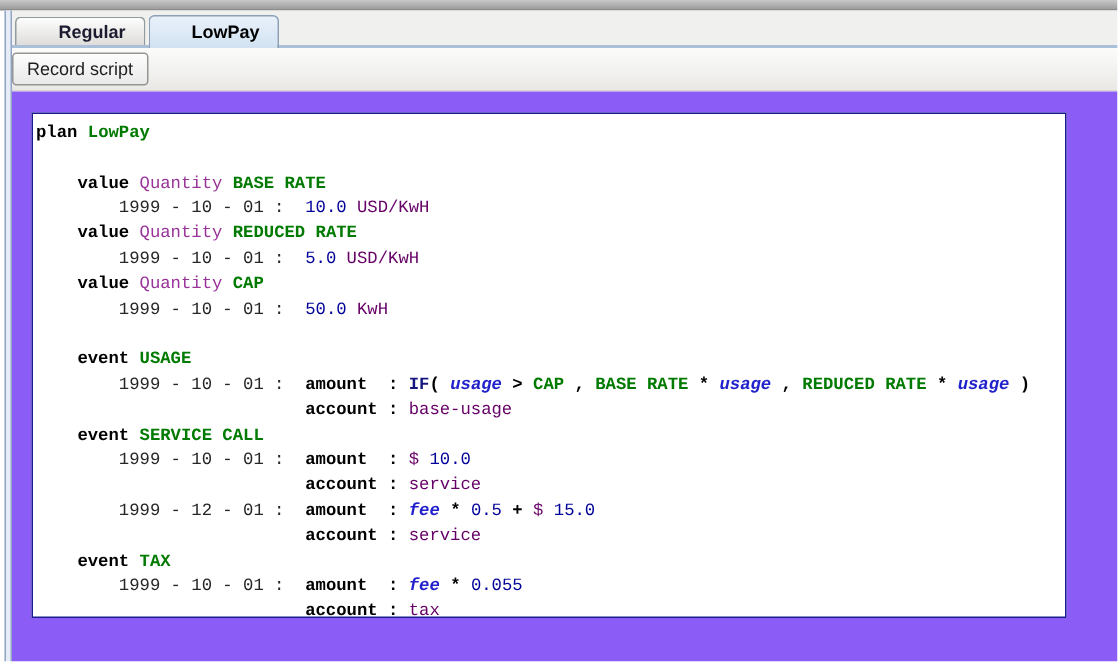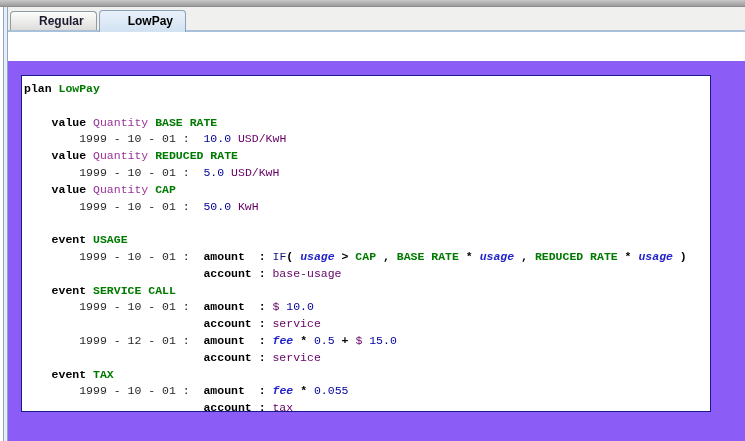--- a/index.html
+++ b/index.html
@@ -77,35 +77,38 @@
     white-space:pre; color:#000;
   }
   .code-line{height:16.8px;}
   .tk-kw  {color:#000000; font-weight:bold;}
   .tk-name{color:#007a00; font-weight:bold;}
   .tk-type{color:#993399;}
   .tk-unit{color:#660066; font-weight:normal;}
   .tk-date{color:#262626;text-align:right;}
   .tk-num {color:#000099;text-align:right;}
   .tk-var {color:#2222cc; font-weight:bold; font-style:italic;}
-  .tk-if  {color:#151580; font-weight:normal;}
+  .tk-if  {color:#151580; font-weight:bold;}
   .tk-op  {color:#000000; font-weight:bold;}
   .tk-sp  {color:#000000;}
 </style>
 </head>
 <body>
 
 <div class="app">
   <div class="top-strip"></div>
   <div class="left-edge"></div>
 
   <div class="tabbar">
     <div class="tab">Regular</div>
     <div class="tab selected">LowPay</div>
   </div>
 
+  <div class="toolbar">
+    <button class="record-btn">Record script</button>
+  </div>
 
   <div class="content">
     <div class="script-area">
       <pre class="code" id="code"><div class="code-line"><span class="tk-kw">plan</span><span class="tk-sp"> </span><span class="tk-name">LowPay</span></div><div class="code-line">&nbsp;</div><div class="code-line"><span class="tk-sp">    </span><span class="tk-kw">value</span><span class="tk-sp"> </span><span class="tk-type">Quantity</span><span class="tk-sp"> </span><span class="tk-name">BASE RATE</span></div><div class="code-line"><span class="tk-sp">        </span><span class="tk-date">1999 - 10 - 01 :</span><span class="tk-sp">  </span><span class="tk-num">10.0</span><span class="tk-sp"> </span><span class="tk-unit">USD/KwH</span></div><div class="code-line"><span class="tk-sp">    </span><span class="tk-kw">value</span><span class="tk-sp"> </span><span class="tk-type">Quantity</span><span class="tk-sp"> </span><span class="tk-name">REDUCED RATE</span></div><div class="code-line"><span class="tk-sp">        </span><span class="tk-date">1999 - 10 - 01 :</span><span class="tk-sp">  </span><span class="tk-num">5.0</span><span class="tk-sp"> </span><span class="tk-unit">USD/KwH</span></div><div class="code-line"><span class="tk-sp">    </span><span class="tk-kw">value</span><span class="tk-sp"> </span><span class="tk-type">Quantity</span><span class="tk-sp"> </span><span class="tk-name">CAP</span></div><div class="code-line"><span class="tk-sp">        </span><span class="tk-date">1999 - 10 - 01 :</span><span class="tk-sp">  </span><span class="tk-num">50.0</span><span class="tk-sp"> </span><span class="tk-unit">KwH</span></div><div class="code-line">&nbsp;</div><div class="code-line"><span class="tk-sp">    </span><span class="tk-kw">event</span><span class="tk-sp"> </span><span class="tk-name">USAGE</span></div><div class="code-line"><span class="tk-sp">        </span><span class="tk-date">1999 - 10 - 01 :</span><span class="tk-sp">  </span><span class="tk-kw">amount</span><span class="tk-sp">  </span><span class="tk-op">:</span><span class="tk-sp"> </span><span class="tk-if">IF</span><span class="tk-op">(</span><span class="tk-sp"> </span><span class="tk-var">usage</span><span class="tk-sp"> </span><span class="tk-op">&gt;</span><span class="tk-sp"> </span><span class="tk-name">CAP</span><span class="tk-sp"> </span><span class="tk-op">,</span><span class="tk-sp"> </span><span class="tk-name">BASE RATE</span><span class="tk-sp"> </span><span class="tk-op">*</span><span class="tk-sp"> </span><span class="tk-var">usage</span><span class="tk-sp"> </span><span class="tk-op">,</span><span class="tk-sp"> </span><span class="tk-name">REDUCED RATE</span><span class="tk-sp"> </span><span class="tk-op">*</span><span class="tk-sp"> </span><span class="tk-var">usage</span><span class="tk-sp"> </span><span class="tk-op">)</span></div><div class="code-line"><span class="tk-sp">                          </span><span class="tk-kw">account</span><span class="tk-sp"> </span><span class="tk-op">:</span><span class="tk-sp"> </span><span class="tk-unit">base-usage</span></div><div class="code-line"><span class="tk-sp">    </span><span class="tk-kw">event</span><span class="tk-sp"> </span><span class="tk-name">SERVICE CALL</span></div><div class="code-line"><span class="tk-sp">        </span><span class="tk-date">1999 - 10 - 01 :</span><span class="tk-sp">  </span><span class="tk-kw">amount</span><span class="tk-sp">  </span><span class="tk-op">:</span><span class="tk-sp"> </span><span class="tk-unit">$</span><span class="tk-sp"> </span><span class="tk-num">10.0</span></div><div class="code-line"><span class="tk-sp">                          </span><span class="tk-kw">account</span><span class="tk-sp"> </span><span class="tk-op">:</span><span class="tk-sp"> </span><span class="tk-unit">service</span></div><div class="code-line"><span class="tk-sp">        </span><span class="tk-date">1999 - 12 - 01 :</span><span class="tk-sp">  </span><span class="tk-kw">amount</span><span class="tk-sp">  </span><span class="tk-op">:</span><span class="tk-sp"> </span><span class="tk-var">fee</span><span class="tk-sp"> </span><span class="tk-op">*</span><span class="tk-sp"> </span><span class="tk-num">0.5</span><span class="tk-sp"> </span><span class="tk-op">+</span><span class="tk-sp"> </span><span class="tk-unit">$</span><span class="tk-sp"> </span><span class="tk-num">15.0</span></div><div class="code-line"><span class="tk-sp">                          </span><span class="tk-kw">account</span><span class="tk-sp"> </span><span class="tk-op">:</span><span class="tk-sp"> </span><span class="tk-unit">service</span></div><div class="code-line"><span class="tk-sp">    </span><span class="tk-kw">event</span><span class="tk-sp"> </span><span class="tk-name">TAX</span></div><div class="code-line"><span class="tk-sp">        </span><span class="tk-date">1999 - 10 - 01 :</span><span class="tk-sp">  </span><span class="tk-kw">amount</span><span class="tk-sp">  </span><span class="tk-op">:</span><span class="tk-sp"> </span><span class="tk-var">fee</span><span class="tk-sp"> </span><span class="tk-op">*</span><span class="tk-sp"> </span><span class="tk-num">0.055</span></div><div class="code-line"><span class="tk-sp">                          </span><span class="tk-kw">account</span><span class="tk-sp"> </span><span class="tk-op">:</span><span class="tk-sp"> </span><span class="tk-unit">tax</span></div></pre>
     </div>
   </div>
 </div>
 
 </body></html>

